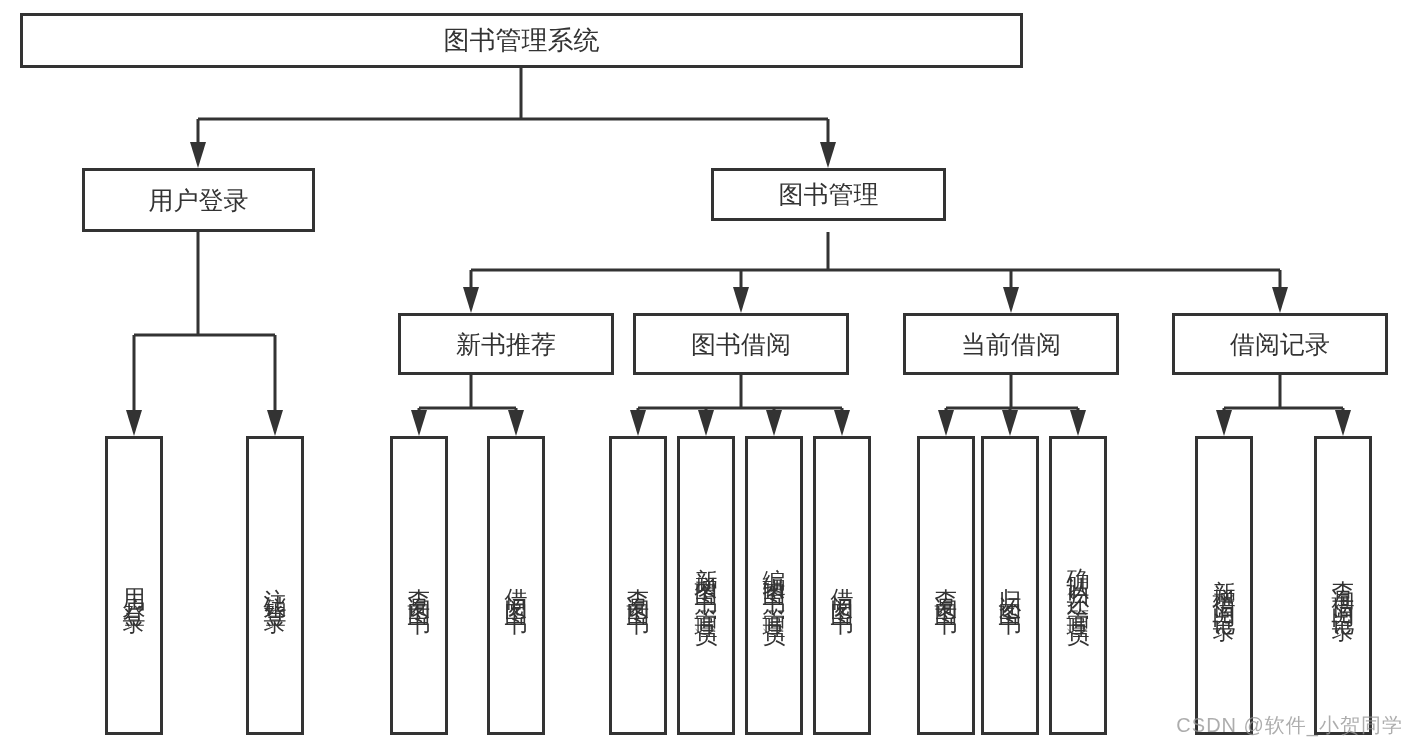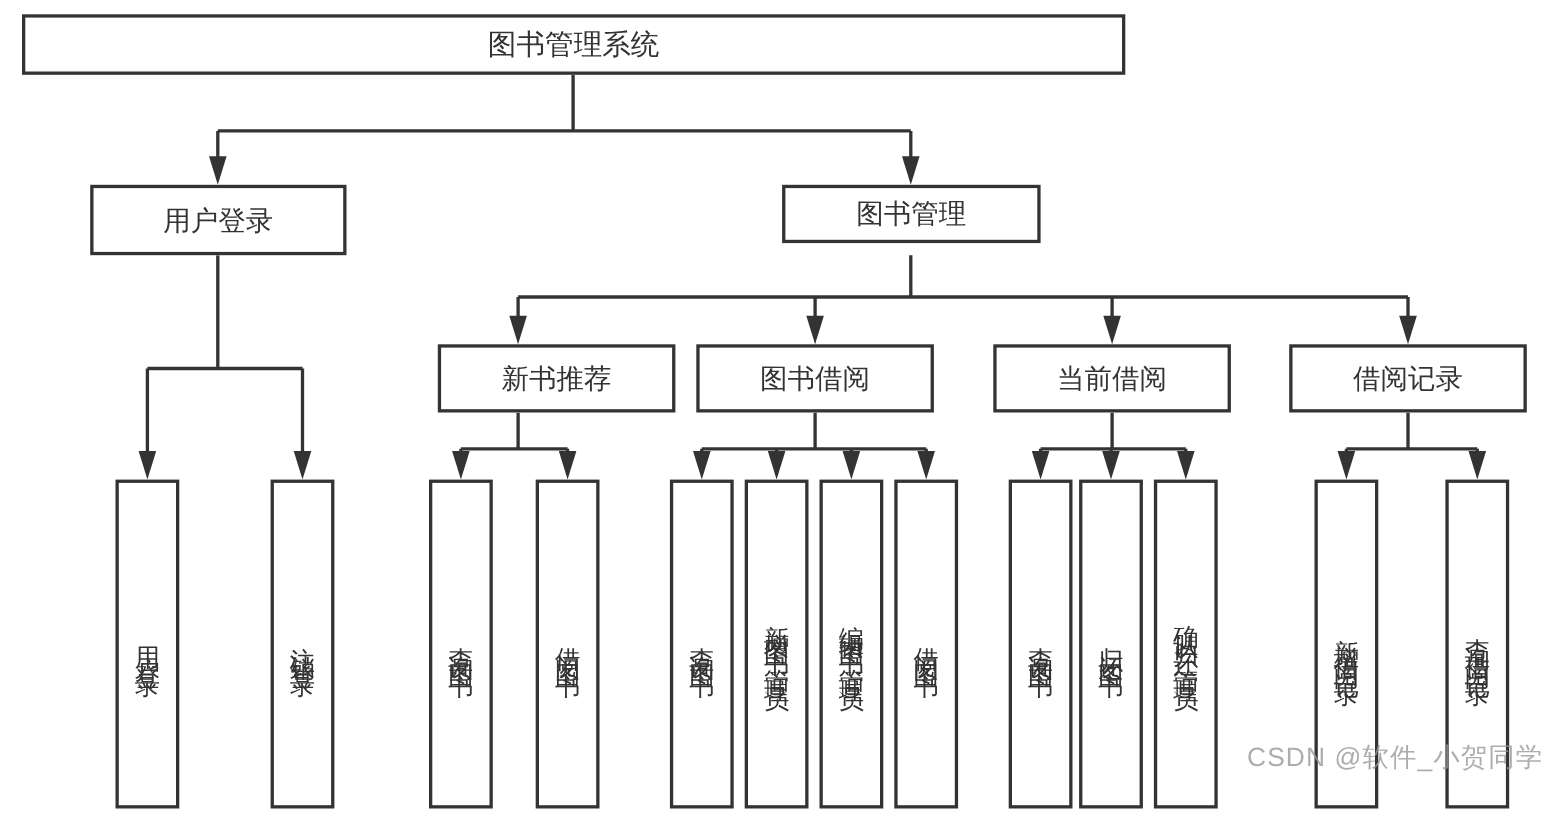--- a/index.html
+++ b/index.html
@@ -30,22 +30,22 @@
   .branch-node{font-size:25px;}
   .leaf-node{font-size:23px;}
   .leaf-node .vtext{
     writing-mode:vertical-rl;
     text-orientation:mixed;
     letter-spacing:8px;
     line-height:1;
   }
   .watermark{
     position:absolute;
-    top:672px;right:2px;
-    font-size:24px;
+    top:712px;right:2px;
+    font-size:20px;
     color:rgba(150,150,150,0.78);
     letter-spacing:1px;
     z-index:5;
     white-space:nowrap;
   }
 </style>
 </head>
 <body>
 
 <div class="canvas">

